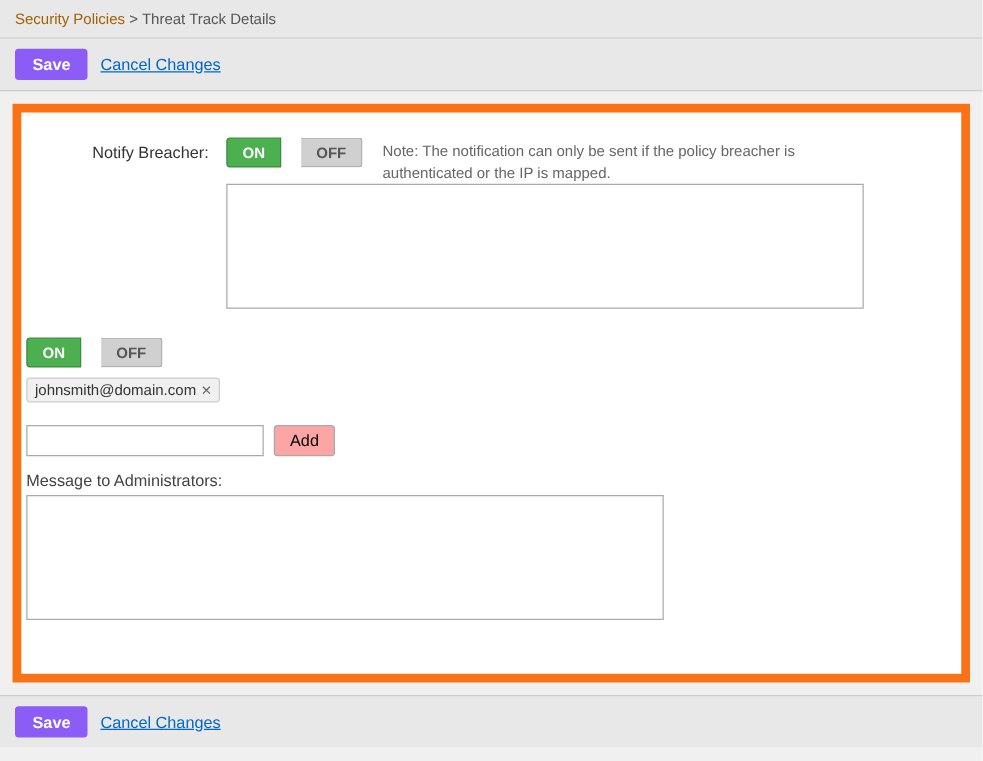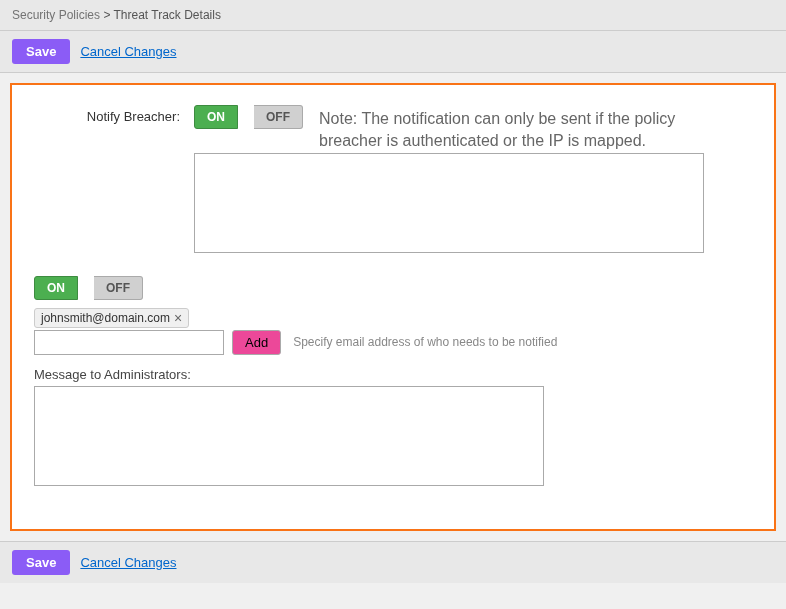--- a/index.html
+++ b/index.html
@@ -14,21 +14,21 @@
 
     .breadcrumb-bar {
       background: #e8e8e8;
       padding: 8px 12px;
       font-size: 12px;
       color: #555;
       border-bottom: 1px solid #ccc;
     }
 
     .breadcrumb-bar a {
-      color: #737373;
+      color: #a16207;
       text-decoration: none;
     }
 
     .toolbar {
       background: #e8e8e8;
       padding: 8px 12px;
       border-bottom: 1px solid #ccc;
       display: flex;
       align-items: center;
       gap: 10px;
@@ -50,22 +50,22 @@
       background: none;
       border: none;
       cursor: pointer;
       font-size: 13px;
       text-decoration: underline;
     }
 
     .main-content {
       background: #fff;
       margin: 10px;
-      padding: 20px 10px 20px 22px;
-      border: 2px solid #f97316;
+      padding: 20px 10px 20px 4px;
+      border: 7px solid #f97316;
     }
 
     .form-section {
       display: flex;
       align-items: flex-start;
       margin-bottom: 20px;
     }
 
     .form-label {
       width: 160px;
@@ -106,21 +106,21 @@
       border-left: none;
       padding: 4px 12px;
       font-size: 12px;
       font-weight: bold;
       cursor: pointer;
       border-radius: 0 3px 3px 0;
       margin-left: 16px;
     }
 
     .note-text {
-      font-size: 16px;
+      font-size: 12px;
       color: #666;
       margin-left: 16px;
       max-width: 360px;
       line-height: 1.4;
       padding-top: 3px;
     }
 
     .toggle-row {
       display: flex;
       align-items: flex-start;
@@ -147,21 +147,21 @@
 
     .textarea-container {
       position: relative;
       width: 510px;
     }
 
     .email-tag-row {
       display: flex;
       align-items: center;
       gap: 6px;
-      margin-bottom: 2px;
+      margin-bottom: 18px;
     }
 
     .email-tag {
       font-size: 12px;
       color: #333;
       background: #f0f0f0;
       border: 1px solid #ccc;
       padding: 2px 6px;
       border-radius: 3px;
       display: flex;
@@ -184,21 +184,21 @@
     }
 
     .email-input {
       width: 190px;
       padding: 4px 6px;
       border: 1px solid #aaa;
       font-size: 13px;
     }
 
     .btn-add {
-      background: #ec4899;
+      background: #fca5a5;
       border: 1px solid #aaa;
       padding: 4px 12px;
       font-size: 13px;
       cursor: pointer;
       border-radius: 3px;
     }
 
     .add-note {
       font-size: 12px;
       color: #888;
@@ -263,21 +263,20 @@
         </div>
         <div class="email-tag-row">
           <span class="email-tag">
             <span>johnsmith@domain.com</span>
             <span class="email-remove">×</span>
           </span>
         </div>
         <div class="add-email-row">
           <input class="email-input" type="text" style="">
           <button class="btn-add">Add</button>
-          <span class="add-note">Specify email address of who needs to be notified</span>
         </div>
         <div class="sub-label">Message to Administrators:</div>
         <div class="textarea-container">
           <textarea class="message-textarea" style=""></textarea>
         </div>
       </div>
     </div>
 
   </div>
 

